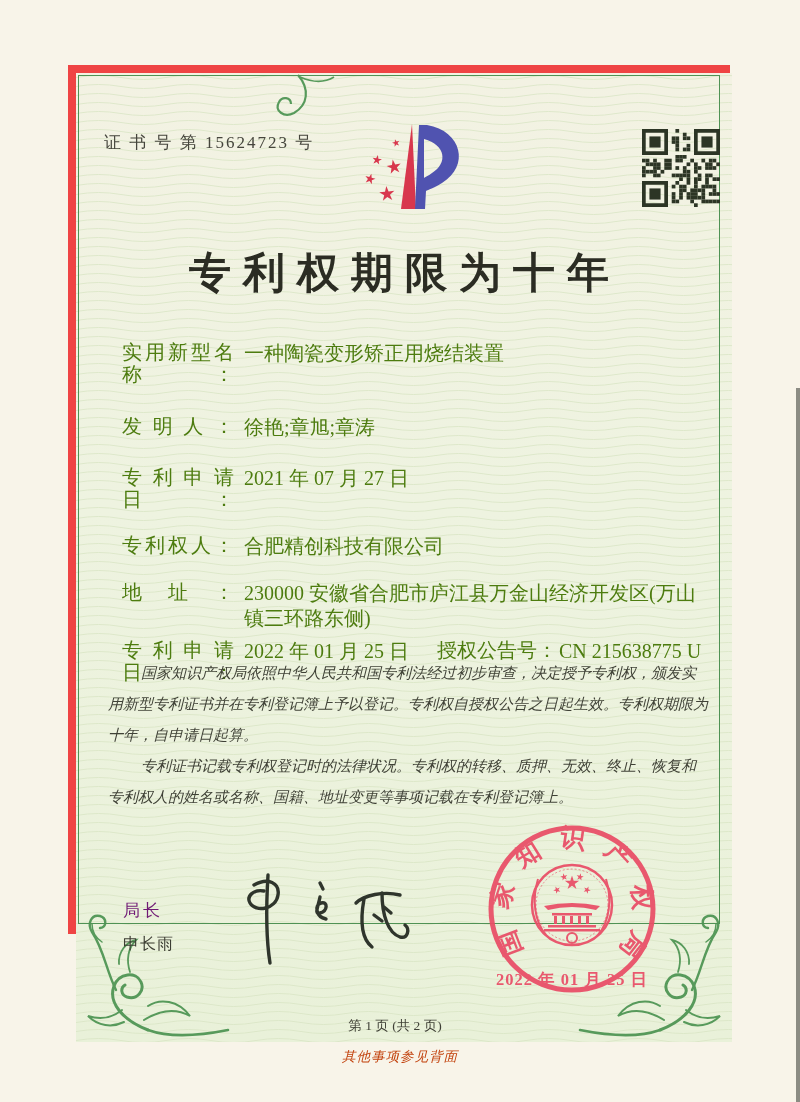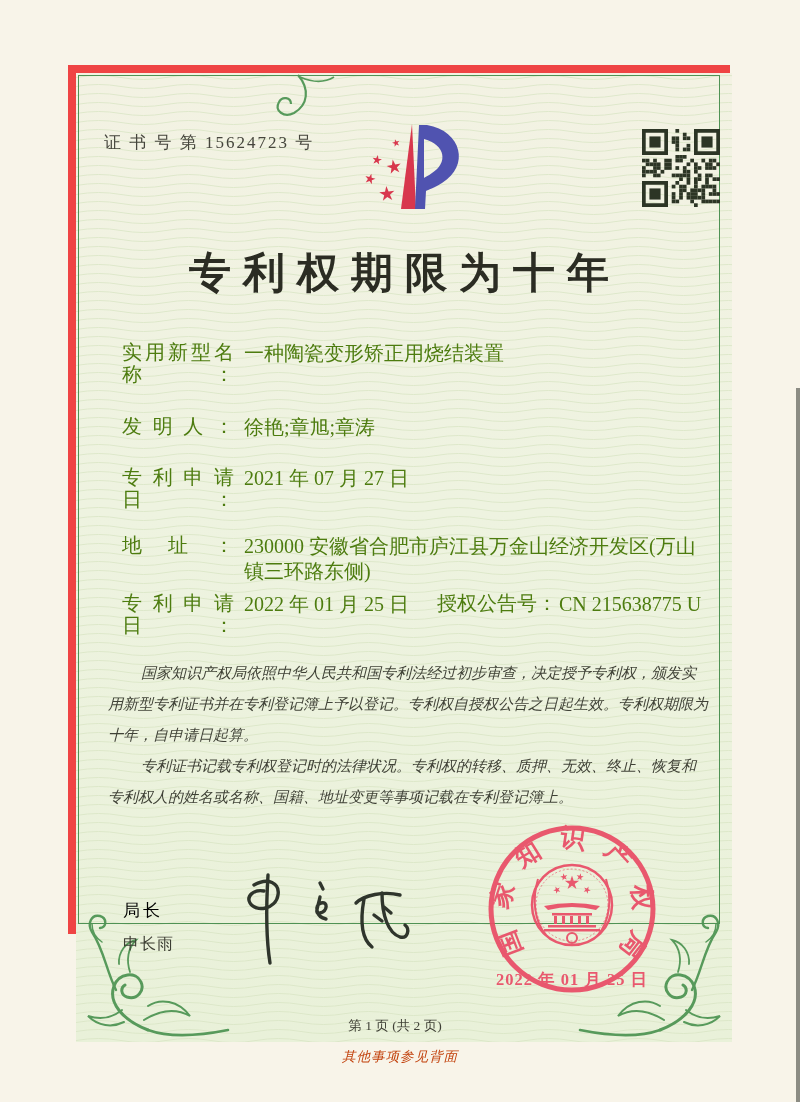--- a/index.html
+++ b/index.html
@@ -29,21 +29,21 @@
   .r1{margin-bottom:30px}.r2{margin-bottom:26px}.r3{margin-bottom:20px}
   .r4{margin-bottom:24px}.r5{margin-bottom:22px}.r6{margin-bottom:8px}
   .flabel{display:inline-block;width:112px;text-align:justify;text-align-last:justify;vertical-align:top;}
   .fvalue{display:inline-block;margin-left:10px;max-width:458px;vertical-align:top;line-height:25px;}
   .grant{position:relative;}
   .gpair2{position:absolute;left:315px;top:0;white-space:nowrap;}
   
   .paras{position:absolute;left:32px;top:585px;width:602px;font-size:15px;line-height:31px;color:#3f4136;font-style:italic;}
   .paras p{margin:0;text-indent:2.2em;}
   
-  .signoff-title{position:absolute;left:47px;top:826px;font-size:17px;color:#000000;letter-spacing:3px;font-family:"Liberation Sans","DejaVu Sans",sans-serif;}
+  .signoff-title{position:absolute;left:47px;top:826px;font-size:17px;color:#701a75;letter-spacing:3px;font-family:"Liberation Sans","DejaVu Sans",sans-serif;}
   .signoff-name{position:absolute;left:47px;top:861px;font-size:16px;color:#3c3d33;letter-spacing:1px;font-family:"Liberation Sans","DejaVu Sans",sans-serif;}
   .sig{position:absolute;left:148px;top:790px;}
   .seal{position:absolute;left:396px;top:736px;opacity:.93;}
   
   .pagenum{position:absolute;left:0;right:8px;top:944px;text-align:center;font-size:13.5px;color:#3e3f35;}
   .backnote{position:absolute;left:0;right:0;top:1048px;text-align:center;font-size:13.5px;color:#c2410c;font-style:italic;letter-spacing:1px;}
   .scan-edge{position:absolute;right:0;top:388px;width:4px;height:714px;background:#45463f;opacity:.6;}
 </style>
 </head>
 <body>
@@ -240,20 +240,23 @@
   <div class="fields">
     <div class="frow r1">
       <span class="flabel">实用新型名称：</span><span class="fvalue">一种陶瓷变形矫正用烧结装置</span>
     </div>
     <div class="frow r2">
       <span class="flabel">发明人：</span><span class="fvalue">徐艳;章旭;章涛</span>
     </div>
     <div class="frow r4">
       <span class="flabel">专利申请日：</span><span class="fvalue">2021 年 07 月 27 日</span>
     </div>
+    <div class="frow r5">
+      <span class="flabel">专利权人：</span><span class="fvalue">合肥精创科技有限公司</span>
+    </div>
     <div class="frow r6">
       <span class="flabel">地址：</span><span class="fvalue">230000 安徽省合肥市庐江县万金山经济开发区(万山镇三环路东侧)</span>
     </div>
     <div class="frow grant">
       <span>
         <span class="flabel">专利申请日：</span><span class="fvalue">2022 年 01 月 25 日</span>
       </span>
       <span class="gpair2">
         <span class="flabel">授权公告号：</span><span class="fvalue">CN 215638775 U</span>
       </span>

